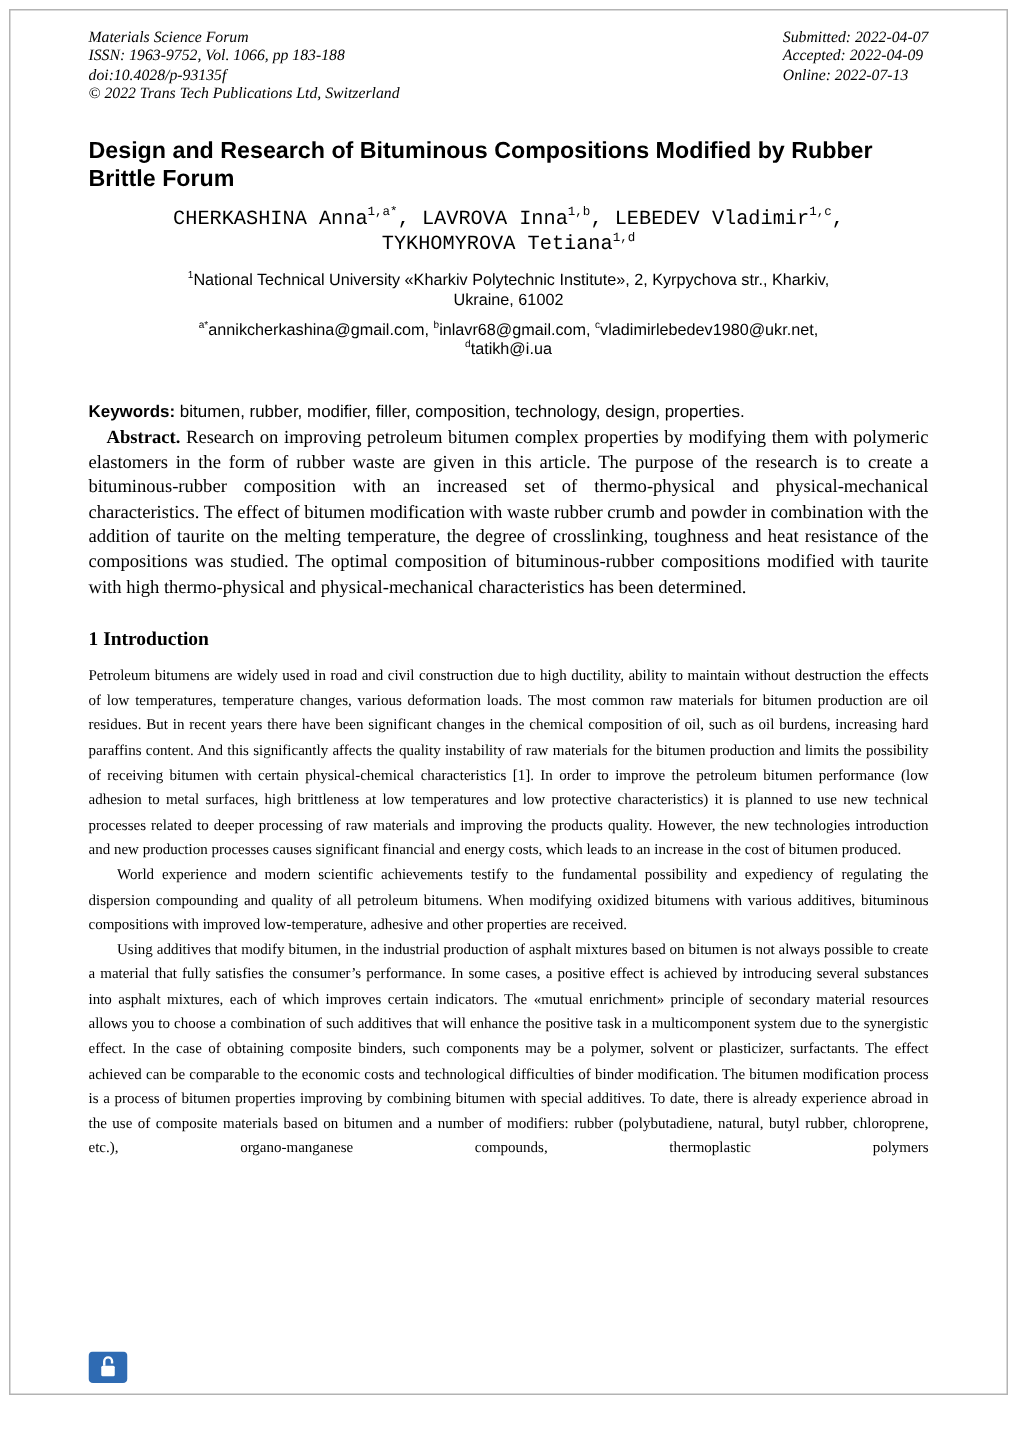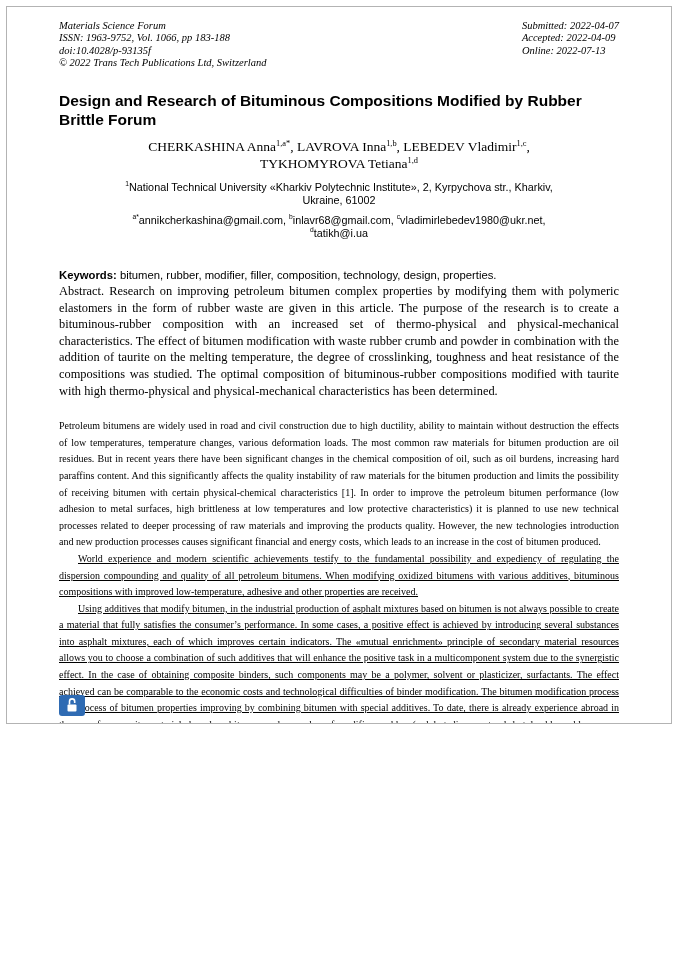--- a/index.html
+++ b/index.html
@@ -5,21 +5,21 @@
   * { margin: 0; padding: 0; box-sizing: border-box; }
   html, body { background: #ffffff; }
   body {
     width: 678px; height: 959px;
     font-family: "Liberation Serif", serif;
     color: #000000;
     overflow: hidden;
   }
   .page {
     position: relative;
-    width: 666px; height: 718px;
+    width: 666px; height: 924px;
     margin: 6px auto 0 auto;
     border: 1px solid #b3b3b3;
     padding: 13px 52px 10px 52px;
     overflow: hidden;
     background: #ffffff;
   }
   .meta-row {
     display: flex;
     justify-content: space-between;
     font-style: italic;
@@ -29,21 +29,21 @@
   }
   .meta-right { text-align: left; }
   .paper-title {
     font-family: "Liberation Sans", sans-serif;
     font-weight: bold;
     font-size: 15.5px;
     line-height: 19px;
     margin-bottom: 9px;
   }
   .authors {
-    font-family: Liberation Serif, serif;
+    font-family: Liberation Mono, monospace;
     font-size: 13.5px;
     line-height: 17px;
     text-align: center;
     margin-bottom: 9px;
   }
   .affiliation {
     font-family: "Liberation Sans", sans-serif;
     font-size: 10.8px;
     line-height: 13.6px;
     text-align: center;
@@ -62,34 +62,34 @@
     font-size: 11.3px;
     line-height: 15px;
   }
   .keywords .lbl { font-weight: bold; }
   .abstract {
     font-size: 12.4px;
     line-height: 16.6px;
     text-align: justify;
     margin-bottom: 19px;
   }
-  .abstract .lbl { font-weight: normal; }
+  .abstract .lbl { font-weight: bold; margin-left: 12px; }
   .section-heading {
     font-family: "Liberation Serif", serif;
     font-weight: bold;
     font-size: 13px;
     line-height: 16px;
     margin-bottom: 9px;
   }
   .body-par {
     font-size: 10px;
     line-height: 16.6px;
     text-align: justify;
   }
-  .indent { text-indent: 19px; text-decoration: underline; }
+  .indent { text-indent: 19px; }
   .stretch-last { text-align-last: justify; }
   .footer-logo {
     position: absolute;
     left: 52px;
     bottom: 7px;
     width: 26px;
     height: 21px;
   }
 </style>
 </head>
@@ -116,20 +116,21 @@
   <div class="authors"><span>CHERKASHINA Anna</span><sup>1,a*</sup><span>, LAVROVA Inna</span><sup>1,b</sup><span>, LEBEDEV Vladimir</span><sup>1,c</sup><span>,</span><br><span>TYKHOMYROVA Tetiana</span><sup>1,d</sup></div>
 
   <div class="affiliation"><sup>1</sup><span>National Technical University «Kharkiv Polytechnic Institute», 2, Kyrpychova str., Kharkiv,</span><br><span>Ukraine, 61002</span></div>
 
   <div class="emails"><sup>a*</sup><span>annikcherkashina@gmail.com, </span><sup>b</sup><span>inlavr68@gmail.com, </span><sup>c</sup><span>vladimirlebedev1980@ukr.net,</span><br><sup>d</sup><span>tatikh@i.ua</span></div>
 
   <p class="keywords"><span class="lbl">Keywords:</span><span> bitumen, rubber, modifier, filler, composition, technology, design, properties.</span></p>
 
   <p class="abstract"><span class="lbl">Abstract.</span><span> Research on improving petroleum bitumen complex properties by modifying them with polymeric elastomers in the form of rubber waste are given in this article. The purpose of the research is to create a bituminous-rubber composition with an increased set of thermo-physical and physical-mechanical characteristics. The effect of bitumen modification with waste rubber crumb and powder in combination with the addition of taurite on the melting temperature, the degree of crosslinking, toughness and heat resistance of the compositions was studied. The optimal composition of bituminous-rubber compositions modified with taurite with high thermo-physical and physical-mechanical characteristics has been determined.</span></p>
 
+  <h2 class="section-heading">1 Introduction</h2>
 
   <p class="body-par">Petroleum bitumens are widely used in road and civil construction due to high ductility, ability to maintain without destruction the effects of low temperatures, temperature changes, various deformation loads. The most common raw materials for bitumen production are oil residues. But in recent years there have been significant changes in the chemical composition of oil, such as oil burdens, increasing hard paraffins content. And this significantly affects the quality instability of raw materials for the bitumen production and limits the possibility of receiving bitumen with certain physical-chemical characteristics [1]. In order to improve the petroleum bitumen performance (low adhesion to metal surfaces, high brittleness at low temperatures and low protective characteristics) it is planned to use new technical processes related to deeper processing of raw materials and improving the products quality. However, the new technologies introduction and new production processes causes significant financial and energy costs, which leads to an increase in the cost of bitumen produced.</p>
   <p class="body-par indent">World experience and modern scientific achievements testify to the fundamental possibility and expediency of regulating the dispersion compounding and quality of all petroleum bitumens. When modifying oxidized bitumens with various additives, bituminous compositions with improved low-temperature, adhesive and other properties are received.</p>
   <p class="body-par indent stretch-last">Using additives that modify bitumen, in the industrial production of asphalt mixtures based on bitumen is not always possible to create a material that fully satisfies the consumer’s performance. In some cases, a positive effect is achieved by introducing several substances into asphalt mixtures, each of which improves certain indicators. The «mutual enrichment» principle of secondary material resources allows you to choose a combination of such additives that will enhance the positive task in a multicomponent system due to the synergistic effect. In the case of obtaining composite binders, such components may be a polymer, solvent or plasticizer, surfactants. The effect achieved can be comparable to the economic costs and technological difficulties of binder modification. The bitumen modification process is a process of bitumen properties improving by combining bitumen with special additives. To date, there is already experience abroad in the use of composite materials based on bitumen and a number of modifiers: rubber (polybutadiene, natural, butyl rubber, chloroprene, etc.), organo-manganese compounds, thermoplastic polymers</p>
 
   <div class="footer-logo">
     <svg width="26" height="21" viewBox="0 0 26 21" xmlns="http://www.w3.org/2000/svg">
       <rect x="0" y="0" width="26" height="21" rx="3" fill="#2f6bb3"></rect>
       <rect x="8.5" y="9.5" width="9" height="7" rx="1" fill="#ffffff"></rect>
       <path d="M10.5 9.5 V6.5 a2.6 2.6 0 0 1 5.2 0 V8" stroke="#ffffff" stroke-width="1.6" fill="none"></path>

